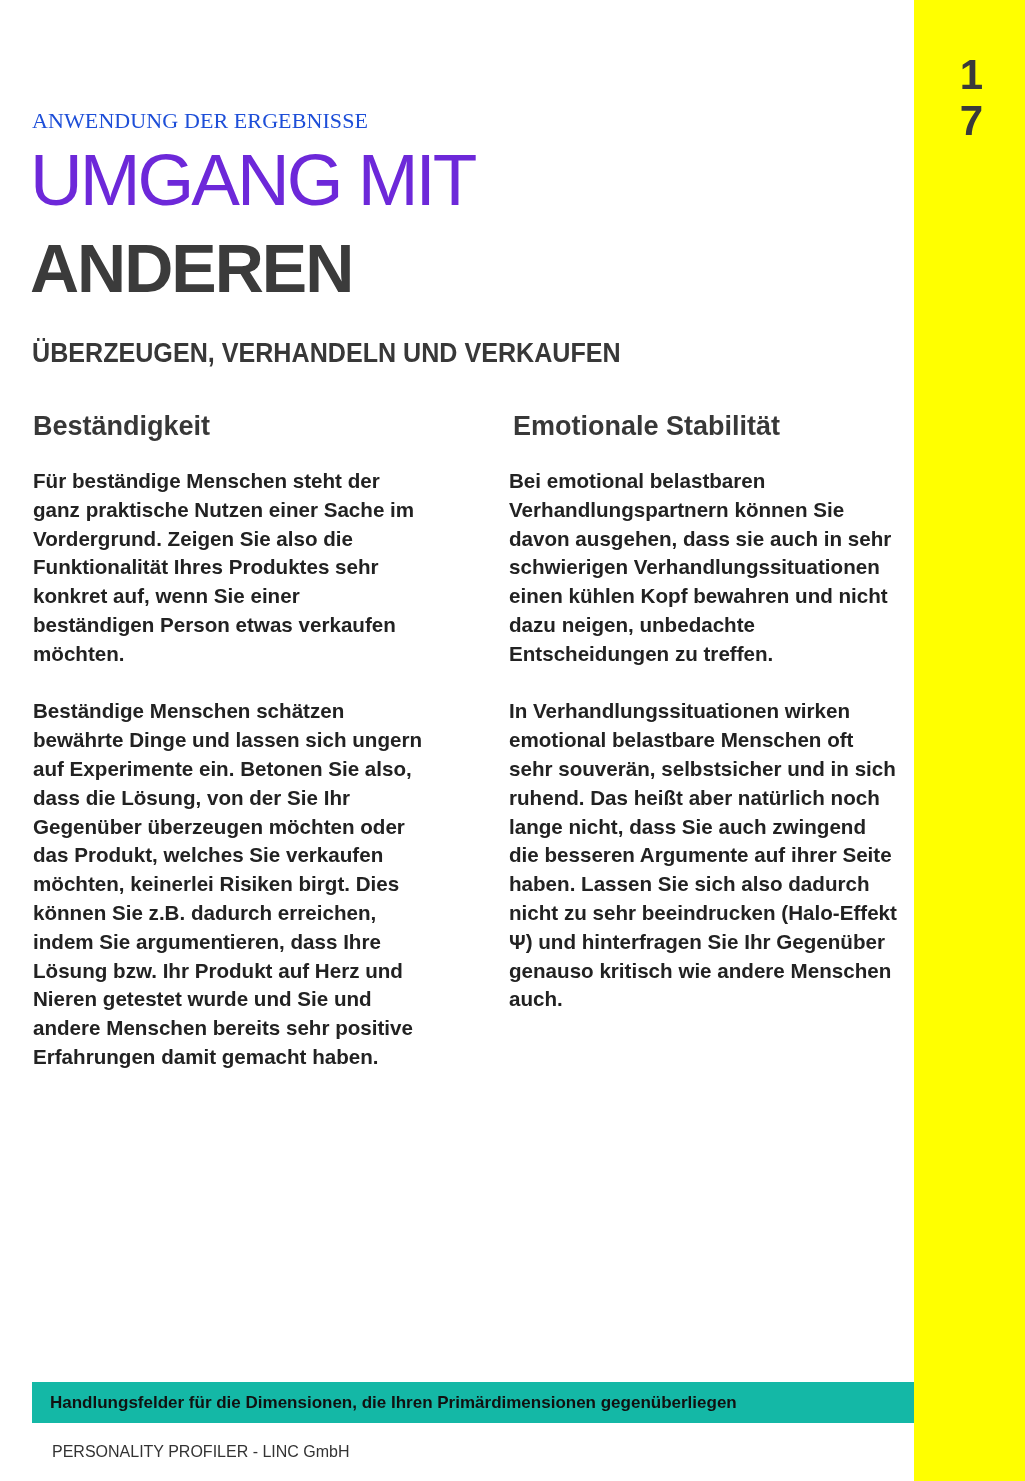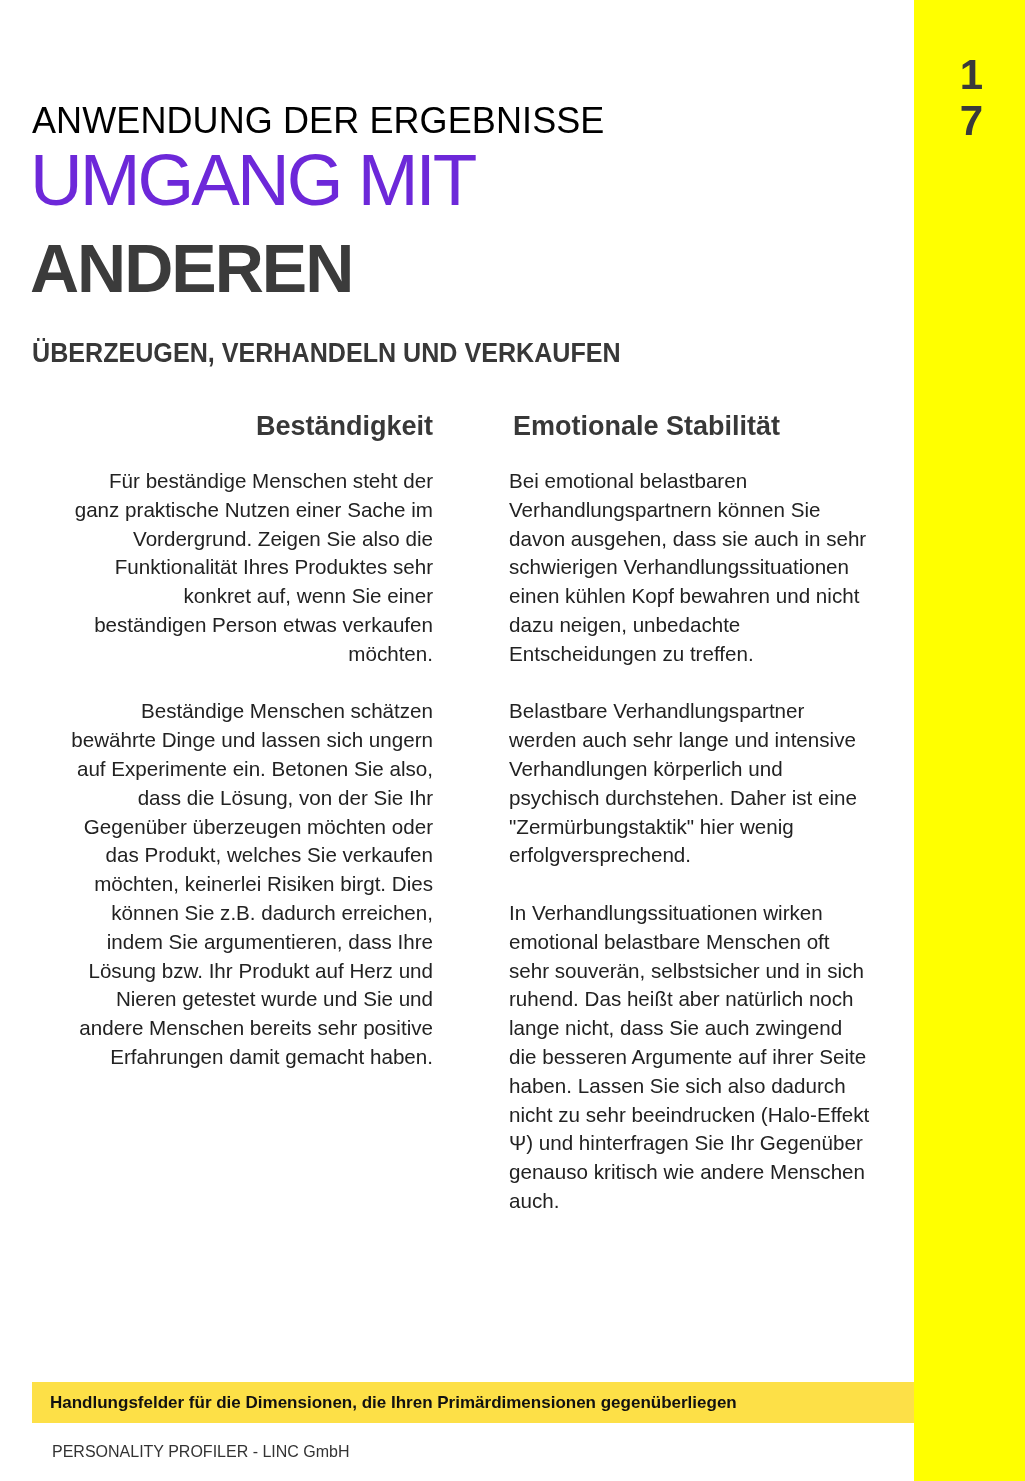--- a/index.html
+++ b/index.html
@@ -34,25 +34,26 @@
       line-height: 46px;
       color: #3a3a3a;
       padding-left: 4px;
       box-sizing: border-box;
     }
     .page-num span { display: block; }
     .kicker {
       position: absolute;
       left: 32px;
       top: 104px;
-      font-size: 36px;
+      font-size: 22px;
       line-height: 34px;
-      color: #000000;
+      color: #1d4ed8;
       letter-spacing: 0.1px;
       white-space: nowrap;
+      font-family: Liberation Serif, serif;
     }
     .title-1 {
       position: absolute;
       left: 30px;
       top: 140px;
       font-size: 73px;
       line-height: 80px;
       color: #6d28d9;
       letter-spacing: -3px;
       white-space: nowrap;
@@ -78,45 +79,46 @@
       color: #383838;
       white-space: nowrap;
       transform: scaleX(0.93);
       transform-origin: left center;
     }
     .col {
       position: absolute;
       top: 408px;
       width: 400px;
     }
-    .col.left { left: 33px; text-align: right; }
+    .col.left { left: 33px; }
     .col.right { left: 509px; }
     .col h2 {
       margin: 0 0 23px 0;
       font-size: 27px;
       line-height: 36px;
       font-weight: bold;
       color: #383838;
       white-space: nowrap;
     }
     .col.right h2 { margin-left: 4px; }
     .col p {
       margin: 0 0 28.8px 0;
       font-size: 20.6px;
       line-height: 28.8px;
       color: #222222;
       white-space: pre-line;
+      font-weight: bold;
     }
     .band {
       position: absolute;
       left: 32px;
       top: 1382px;
       width: 882px;
       height: 41px;
-      background: #fde047;
+      background: #14b8a6;
     }
     .band-text {
       position: absolute;
       left: 18px;
       top: 0;
       line-height: 41px;
       font-size: 17px;
       font-weight: bold;
       color: #111111;
       white-space: nowrap;
@@ -172,26 +174,20 @@
 
 <div class="col right">
   <h2>Emotionale Stabilität</h2>
   <p>Bei emotional belastbaren
 Verhandlungspartnern können Sie
 davon ausgehen, dass sie auch in sehr
 schwierigen Verhandlungssituationen
 einen kühlen Kopf bewahren und nicht
 dazu neigen, unbedachte
 Entscheidungen zu treffen.</p>
-  <p>Belastbare Verhandlungspartner
-werden auch sehr lange und intensive
-Verhandlungen körperlich und
-psychisch durchstehen. Daher ist eine
-"Zermürbungstaktik" hier wenig
-erfolgversprechend.</p>
   <p>In Verhandlungssituationen wirken
 emotional belastbare Menschen oft
 sehr souverän, selbstsicher und in sich
 ruhend. Das heißt aber natürlich noch
 lange nicht, dass Sie auch zwingend
 die besseren Argumente auf ihrer Seite
 haben. Lassen Sie sich also dadurch
 nicht zu sehr beeindrucken (Halo-Effekt
 Ψ) und hinterfragen Sie Ihr Gegenüber
 genauso kritisch wie andere Menschen

